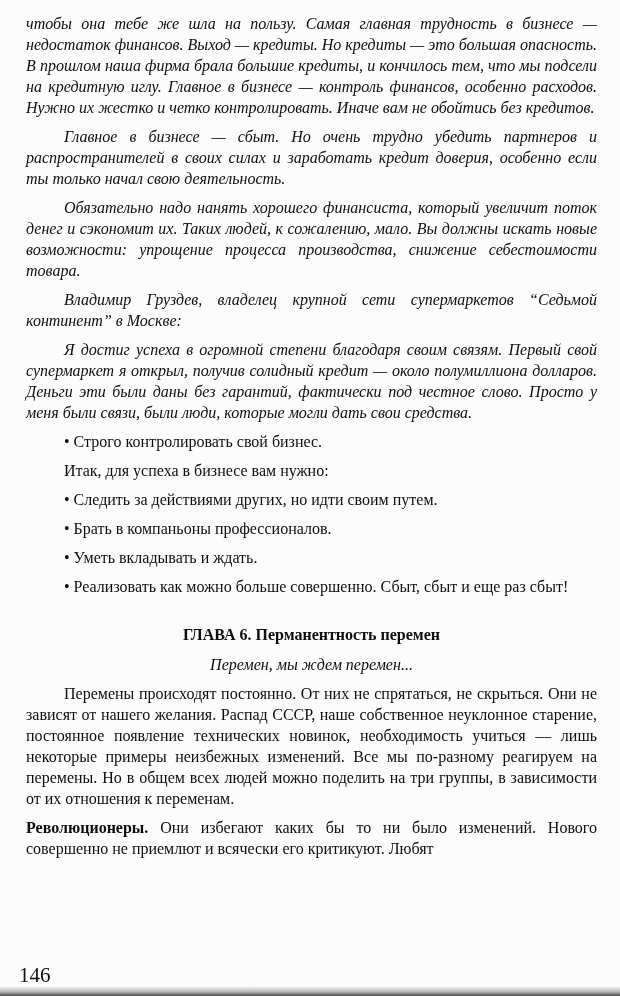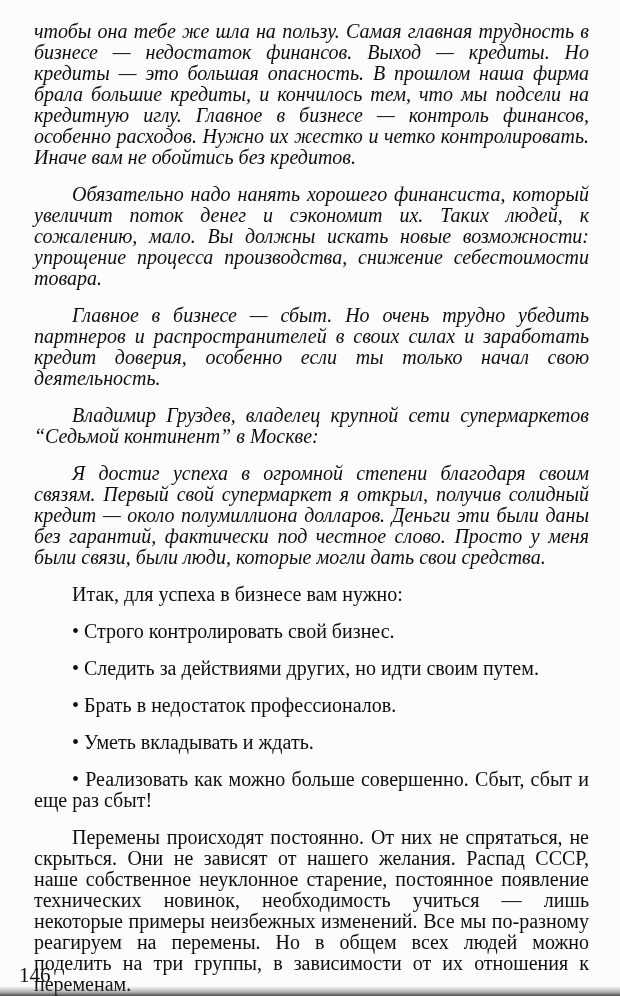--- a/index.html
+++ b/index.html
@@ -15,22 +15,22 @@
     color: #0d0d0d;
     font-family: "Liberation Serif", "DejaVu Serif", serif;
   }
   .content {
     position: absolute;
     top: 5px;
     left: 18px;
     right: 15px;
   }
   .content p {
-    margin: 16px;
-    font-size: 20px;
+    margin: 8px;
+    font-size: 16px;
     line-height: 21px;
     text-align: justify;
   }
   p.indent { text-indent: 38px; }
   .italic { font-style: italic; }
   .heading {
     text-align: center !important;
     font-weight: bold;
     margin-top: 27px !important;
     margin-bottom: 9px !important;
@@ -67,37 +67,39 @@
       rgba(45,45,45,0.85) 100%);
   }
 </style>
 </head>
 <body>
 
 <div class="content">
 
   <p class="italic">чтобы она тебе же шла на пользу. Самая главная трудность в бизнесе — недостаток финансов. Выход — кредиты. Но кредиты — это большая опасность. В прошлом наша фирма брала большие кредиты, и кончилось тем, что мы подсели на кредитную иглу. Главное в бизнесе — контроль финансов, особенно расходов. Нужно их жестко и четко контролировать. Иначе вам не обойтись без кредитов.</p>
 
+  <p class="italic indent">Главное в бизнесе — сбыт. Но очень трудно убедить партнеров и распространителей в своих силах и заработать кредит доверия, особенно если ты только начал свою деятельность.</p>
+
   <p class="italic indent">Обязательно надо нанять хорошего финансиста, который увеличит поток денег и сэкономит их. Таких людей, к сожалению, мало. Вы должны искать новые возможности: упрощение процесса производства, снижение себестоимости товара.</p>
-
-  <p class="italic indent">Главное в бизнесе — сбыт. Но очень трудно убедить партнеров и распространителей в своих силах и заработать кредит доверия, особенно если ты только начал свою деятельность.</p>
 
   <p class="italic indent">Владимир Груздев, владелец крупной сети супермаркетов “Седьмой континент” в Москве:</p>
 
   <p class="italic indent">Я достиг успеха в огромной степени благодаря своим связям. Первый свой супермаркет я открыл, получив солидный кредит — около полумиллиона долларов. Деньги эти были даны без гарантий, фактически под честное слово. Просто у меня были связи, были люди, которые могли дать свои средства.</p>
 
+  <p class="indent">• Строго контролировать свой бизнес.</p>
+
   <p class="indent">Итак, для успеха в бизнесе вам нужно:</p>
-
-  <p class="indent">• Строго контролировать свой бизнес.</p>
   <p class="indent">• Следить за действиями других, но идти своим путем.</p>
-  <p class="indent">• Брать в недостаток профессионалов.</p>
+  <p class="indent">• Брать в компаньоны профессионалов.</p>
   <p class="indent">• Уметь вкладывать и ждать.</p>
   <p class="indent">• Реализовать как можно больше совершенно. Сбыт, сбыт и еще раз сбыт!</p>
 
+  <p class="heading">ГЛАВА 6. Перманентность перемен</p>
 
+  <p class="epigraph">Перемен, мы ждем перемен...</p>
 
 
   <p class="indent">Перемены происходят постоянно. От них не спрятаться, не скрыться. Они не зависят от нашего желания. Распад СССР, наше собственное неуклонное старение, постоянное появление технических новинок, необходимость учиться — лишь некоторые примеры неизбежных изменений. Все мы по-разному реагируем на перемены. Но в общем всех людей можно поделить на три группы, в зависимости от их отношения к переменам.</p>
 
 
   <p><span class="lead">Революционеры.</span> <span>Они избегают каких бы то ни было изменений. Нового совершенно не приемлют и всячески его критикуют. Любят</span></p>
 
 </div>
 
 <div class="page-number">146</div>

